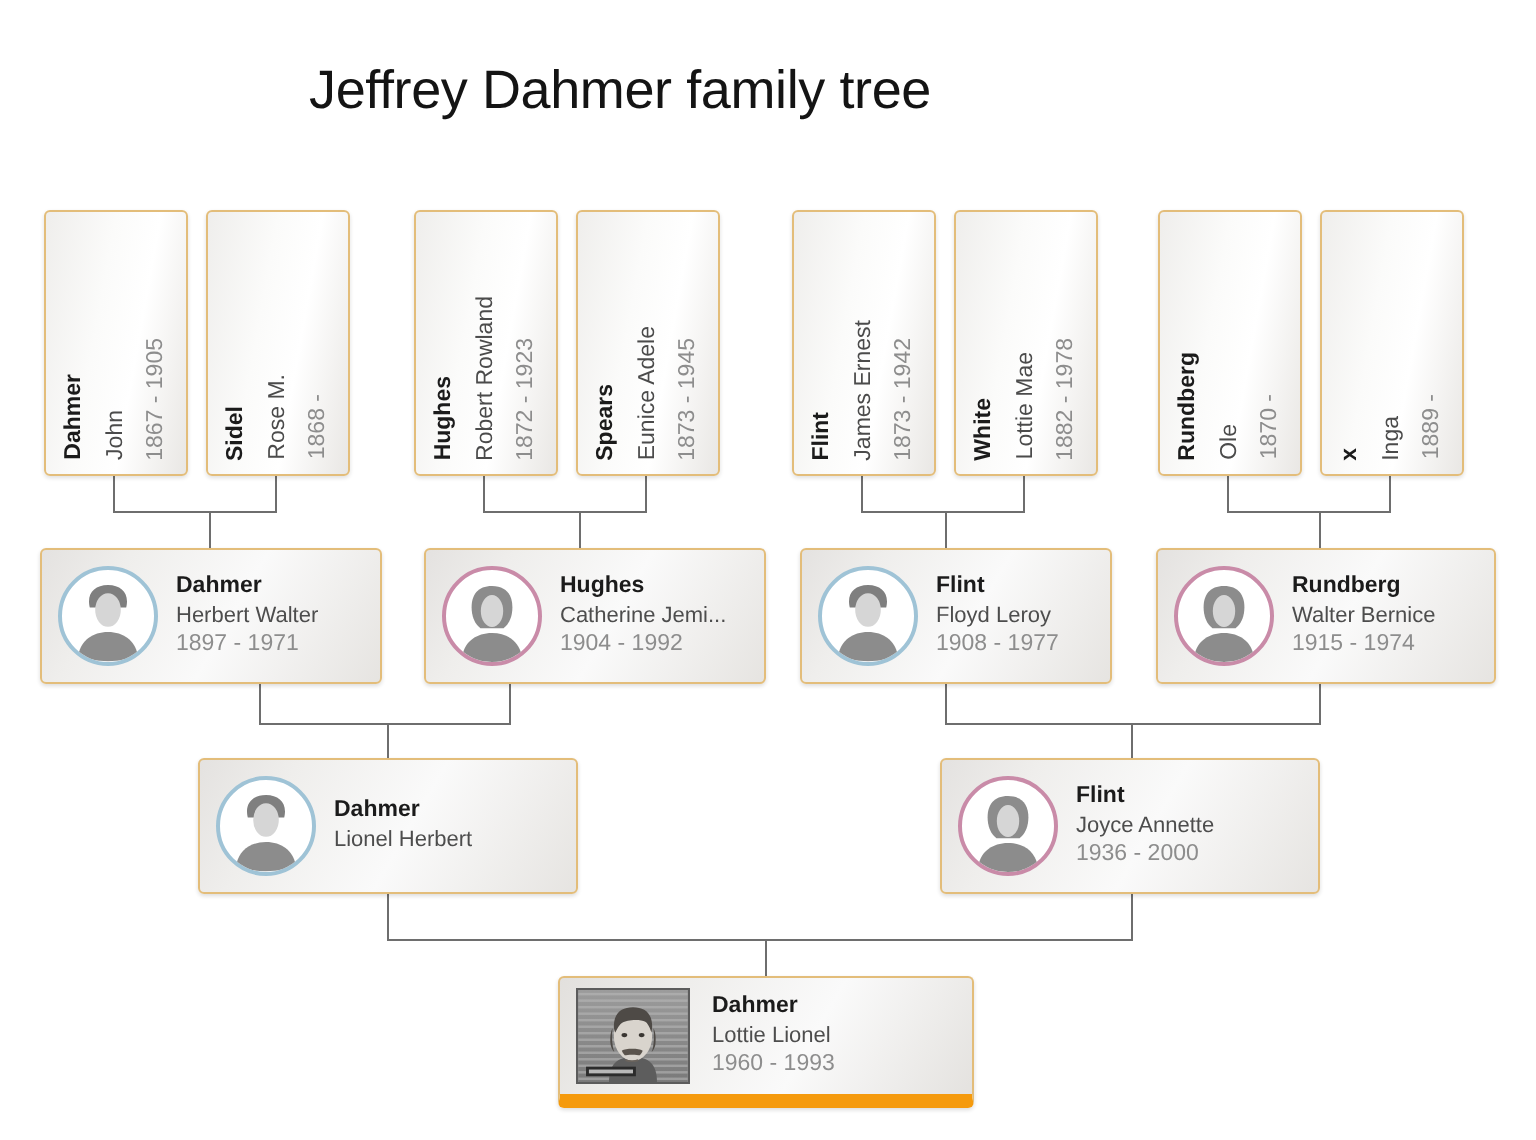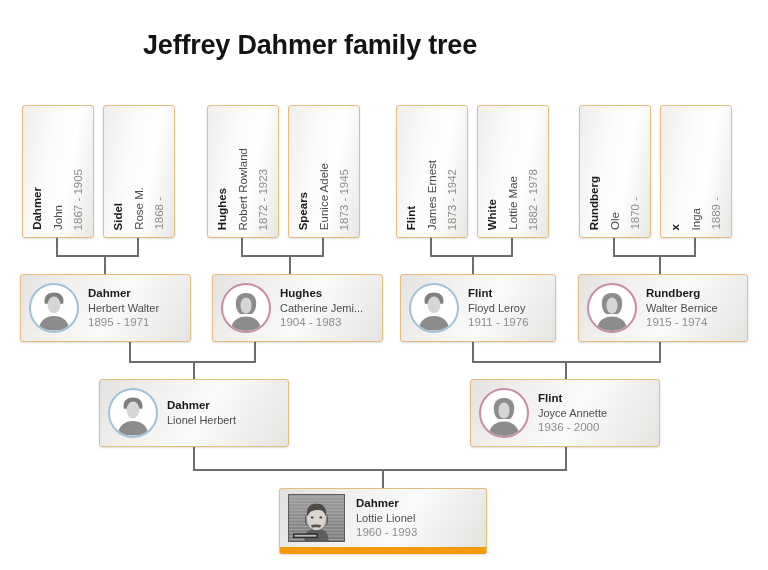--- a/index.html
+++ b/index.html
@@ -22,21 +22,21 @@
   }
 
   
   .page-title {
     position: absolute;
     left: 0;
     top: 30px;
     width: 620px;
     text-align: center;
     font-size: 27px;
-    font-weight: bold;
+    font-weight: normal;
     color: #141414;
     letter-spacing: -0.2px;
   }
 
   
   #lines {
     position: absolute;
     left: 0;
     top: 0;
     width: 768px;
@@ -258,49 +258,49 @@
         <div class="avatar">
           <svg viewBox="0 0 46 46" xmlns="http://www.w3.org/2000/svg">
             <path d="M23 7.5c-5.8 0-9.5 3.2-9.5 8.2 0 1 .2 2.2.4 3.1h18.2c.2-.9.4-2.1.4-3.1 0-5-3.7-8.2-9.5-8.2z" fill="#7f7f7f"></path>
             <ellipse cx="23" cy="20" rx="6.4" ry="8.4" fill="#d6d6d6"></ellipse>
             <path d="M23 31c-7.8 0-13.4 4.4-14.7 10.9 4 3 9.1 3.7 14.7 3.7s10.7-.7 14.7-3.7C36.4 35.4 30.8 31 23 31z" fill="#8c8c8c"></path>
           </svg>
         </div>
         <div class="pinfo">
           <div class="surname">Dahmer</div>
           <div class="given">Herbert Walter</div>
-          <div class="dates">1895 - 1971</div>
+          <div class="dates">1897 - 1971</div>
         </div>
       </div>
       <div class="pcard" style="left: 212px; top: 274px; width: 171px; height: 68px;">
         <div class="avatar female">
           <svg viewBox="0 0 46 46" xmlns="http://www.w3.org/2000/svg">
             <path d="M23 8c-7.2 0-10.2 4.6-10.2 10.6 0 4.6 1.6 7.6 3 9.2.9 1 1.4 1.3 1.4 1.3h11.6s.5-.3 1.4-1.3c1.4-1.6 3-4.6 3-9.2C33.2 12.6 30.2 8 23 8z" fill="#8c8c8c"></path>
             <ellipse cx="23" cy="20.5" rx="5.6" ry="8" fill="#d6d6d6"></ellipse>
             <path d="M23 31.5c-7.8 0-13.4 4.3-14.7 10.8 4 3 9.1 3.7 14.7 3.7s10.7-.7 14.7-3.7C36.4 35.8 30.8 31.5 23 31.5z" fill="#8c8c8c"></path>
           </svg>
         </div>
         <div class="pinfo">
           <div class="surname">Hughes</div>
           <div class="given truncate">Catherine Jemi...</div>
-          <div class="dates">1904 - 1983</div>
+          <div class="dates">1904 - 1992</div>
         </div>
       </div>
       <div class="pcard" style="left: 400px; top: 274px; width: 156px; height: 68px;">
         <div class="avatar">
           <svg viewBox="0 0 46 46" xmlns="http://www.w3.org/2000/svg">
             <path d="M23 7.5c-5.8 0-9.5 3.2-9.5 8.2 0 1 .2 2.2.4 3.1h18.2c.2-.9.4-2.1.4-3.1 0-5-3.7-8.2-9.5-8.2z" fill="#7f7f7f"></path>
             <ellipse cx="23" cy="20" rx="6.4" ry="8.4" fill="#d6d6d6"></ellipse>
             <path d="M23 31c-7.8 0-13.4 4.4-14.7 10.9 4 3 9.1 3.7 14.7 3.7s10.7-.7 14.7-3.7C36.4 35.4 30.8 31 23 31z" fill="#8c8c8c"></path>
           </svg>
         </div>
         <div class="pinfo">
           <div class="surname">Flint</div>
           <div class="given">Floyd Leroy</div>
-          <div class="dates">1911 - 1976</div>
+          <div class="dates">1908 - 1977</div>
         </div>
       </div>
       <div class="pcard" style="left: 578px; top: 274px; width: 170px; height: 68px;">
         <div class="avatar female">
           <svg viewBox="0 0 46 46" xmlns="http://www.w3.org/2000/svg">
             <path d="M23 8c-7.2 0-10.2 4.6-10.2 10.6 0 4.6 1.6 7.6 3 9.2.9 1 1.4 1.3 1.4 1.3h11.6s.5-.3 1.4-1.3c1.4-1.6 3-4.6 3-9.2C33.2 12.6 30.2 8 23 8z" fill="#8c8c8c"></path>
             <ellipse cx="23" cy="20.5" rx="5.6" ry="8" fill="#d6d6d6"></ellipse>
             <path d="M23 31.5c-7.8 0-13.4 4.3-14.7 10.8 4 3 9.1 3.7 14.7 3.7s10.7-.7 14.7-3.7C36.4 35.8 30.8 31.5 23 31.5z" fill="#8c8c8c"></path>
           </svg>
         </div>

